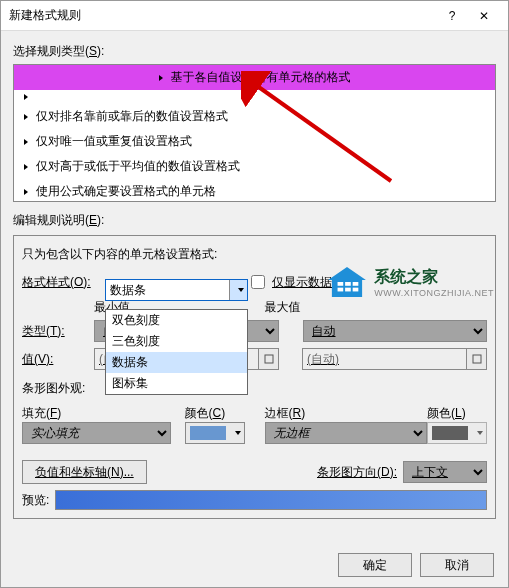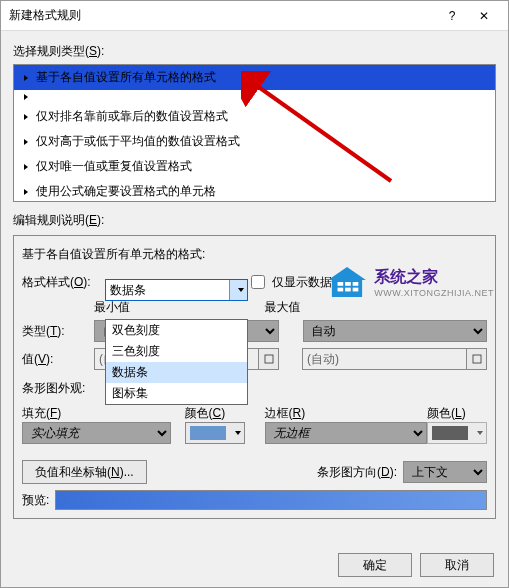--- a/index.html
+++ b/index.html
@@ -6,52 +6,52 @@
 body { margin: 0; background: #f0f0f0; width: 509px; height: 588px; overflow: hidden; position: relative; }
 .dialog { background: #f0f0f0; border: 1px solid #999; width: 509px; height: 588px; position: relative; }
 .titlebar { background: #fff; height: 30px; display: flex; align-items: center; padding: 0 8px; border-bottom: 1px solid #ddd; }
 .titlebar .title { flex: 1; }
 .titlebar .icon-btn { width: 32px; height: 24px; display: flex; align-items: center; justify-content: center; cursor: pointer; }
 .body { padding: 8px 12px; }
 .section-label { margin: 4px 0; }
 .section-label u { text-decoration: underline; }
 .rule-list { border: 1px solid #888; background: #fff; height: 138px; margin-bottom: 10px; }
 .rule-item { padding: 4px 10px; display: flex; align-items: center; cursor: default; }
-.rule-item.selected { background: #1d4ed8; }
+.rule-item.selected { background: #d946ef; justify-content: center; }
 .arrow-b { display: inline-block; width: 0; height: 0; border-left: 4px solid #000; border-top: 3px solid transparent; border-bottom: 3px solid transparent; margin-right: 8px; }
 .group { border: 1px solid #888; padding: 10px 8px 8px; margin-top: 6px; position: relative; }
 .group .label { margin-bottom: 8px; }
-.row { display: flex; align-items: center; margin-bottom: 6px; gap: 6px; }
+.row { display: flex; align-items: center; margin-bottom: 6px; gap: 6px; text-decoration: underline; }
 .lbl { min-width: 70px; }
 select, input[type=text] { height: 22px; border: 1px solid #888; background: #a3a3a3; padding: 0 4px; }
 .cb { display: inline-flex; align-items: center; gap: 4px; }
 .cb input { width: 14px; height: 14px; }
 .two-col { display: flex; gap: 20px; }
 .two-col .col { flex: 1; }
 .col-header { margin-bottom: 4px; }
 .col select { width: 100%; font-style: italic; }
 .input-pick { display: flex; width: 100%; }
 .input-pick input { flex: 1; background: #eee; color: #666; }
 .input-pick .picker { width: 20px; height: 22px; border: 1px solid #888; border-left: none; display: flex; align-items: center; justify-content: center; background: #e9e9e9; }
 .color-btn { width: 60px; height: 22px; border: 1px solid #888; display: flex; align-items: center; background: #e9e9e9; }
 .color-sw { width: 36px; height: 14px; margin: 0 4px; }
 .dd-arrow { width: 0; height: 0; border-top: 4px solid #000; border-left: 3px solid transparent; border-right: 3px solid transparent; margin-left: auto; margin-right: 3px; }
 .btn { height: 24px; padding: 0 12px; border: 1px solid #888; background: #e9e9e9; cursor: pointer; display: inline-flex; align-items: center; }
 .preview-row { display: flex; align-items: center; margin-top: 6px; }
 .preview-box { flex: 1; height: 20px; border: 1px solid #888; background: linear-gradient(to right, #3a6fd8, #6b9be8); margin-left: 6px; }
 .footer { position: absolute; bottom: 10px; right: 14px; display: flex; gap: 8px; }
 .footer .btn { width: 74px; justify-content: center; }
-.dropdown-open { position: absolute; left: 104px; top: 318px; width: 143px; border: 1px solid #666; background: #fff; z-index: 10; }
+.dropdown-open { position: absolute; left: 104px; top: 308px; width: 143px; border: 1px solid #666; background: #fff; z-index: 10; }
 .dropdown-open .opt { padding: 2px 6px; }
 .dropdown-open .opt.hl { background: #cde4ff; }
 .combo-open { position: absolute; left: 104px; top: 278px; width: 143px; height: 22px; border: 1px solid #0a64c8; background: #fff; display: flex; align-items: center; padding: 0 4px; z-index: 11;}
 .combo-open .dd { position: absolute; right: 0; top: 0; width: 18px; height: 20px; border-left: 1px solid #888; display: flex; align-items: center; justify-content: center; background: #cde4ff;}
 .watermark { position: absolute; right: 14px; top: 264px; display: flex; align-items: center; gap: 6px; z-index: 5; }
 .wm-icon { width: 42px; height: 34px; }
-.wm-text .t1 { color: #4c1d95; font-size: 16px; font-weight: bold; }
+.wm-text .t1 { color: #14532d; font-size: 16px; font-weight: bold; }
 .wm-text .t2 { color: #888; font-size: 9px; letter-spacing: 0.5px;}
 .red-arrow { position: absolute; z-index: 20; pointer-events: none; }
 u.acc { text-decoration: underline; }
 </style>
 </head>
 <body>
 
 <div class="dialog">
 
   <div class="titlebar">
@@ -76,38 +76,38 @@
         </div>
       <div class="rule-item">
           <span class="arrow-b"></span>
         </div>
       <div class="rule-item">
           <span class="arrow-b"></span>
           <span>仅对排名靠前或靠后的数值设置格式</span>
         </div>
       <div class="rule-item">
           <span class="arrow-b"></span>
+          <span>仅对唯一值或重复值设置格式</span>
+        </div>
+      <div class="rule-item">
+          <span class="arrow-b"></span>
           <span>仅对高于或低于平均值的数值设置格式</span>
-        </div>
-      <div class="rule-item">
-          <span class="arrow-b"></span>
-          <span>仅对唯一值或重复值设置格式</span>
         </div>
       <div class="rule-item">
           <span class="arrow-b"></span>
           <span>使用公式确定要设置格式的单元格</span>
         </div>
     </div>
 
     <div class="section-label">
       <span>编辑规则说明(</span><u class="acc">E</u><span>):</span>
     </div>
 
     <div class="group">
-      <div class="label">基于各自值设置所有单元格的格式:</div>
+      <div class="label">只为包含以下内容的单元格设置格式:</div>
 
       <div class="row">
         <span class="lbl"><span>格式样式(</span><u class="acc">O</u><span>):</span></span>
         <div style="width:143px;height:22px"></div>
         <label class="cb">
           <input type="checkbox" style="">
           <span><span>仅显示数据条(</span><u class="acc">B</u><span>)</span></span>
         </label>
       </div>
 

